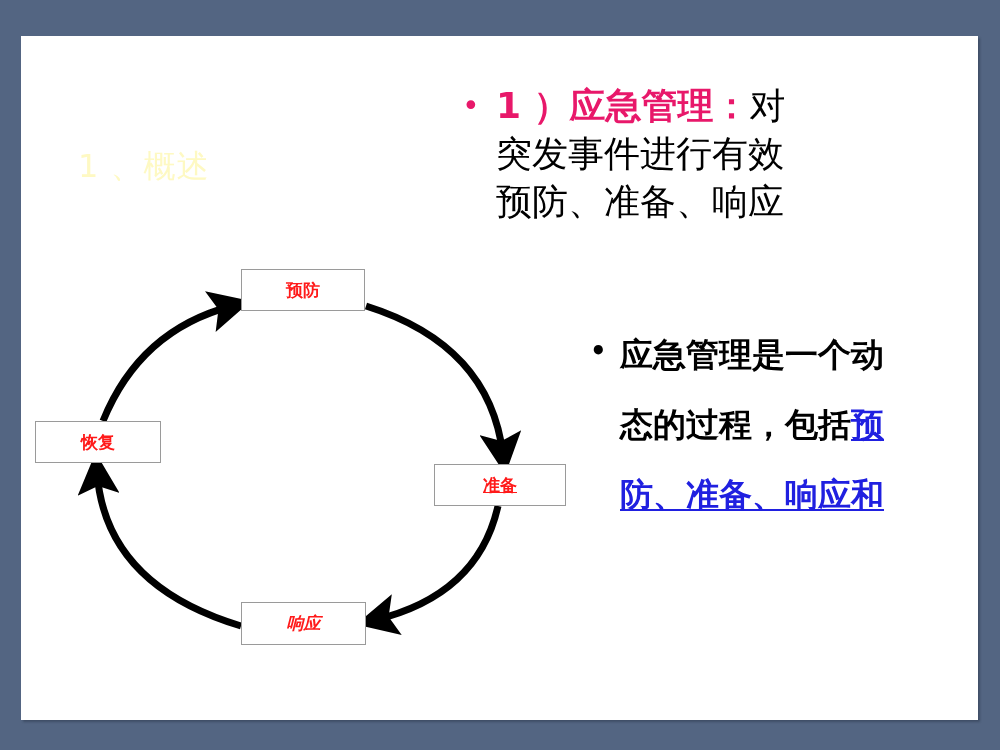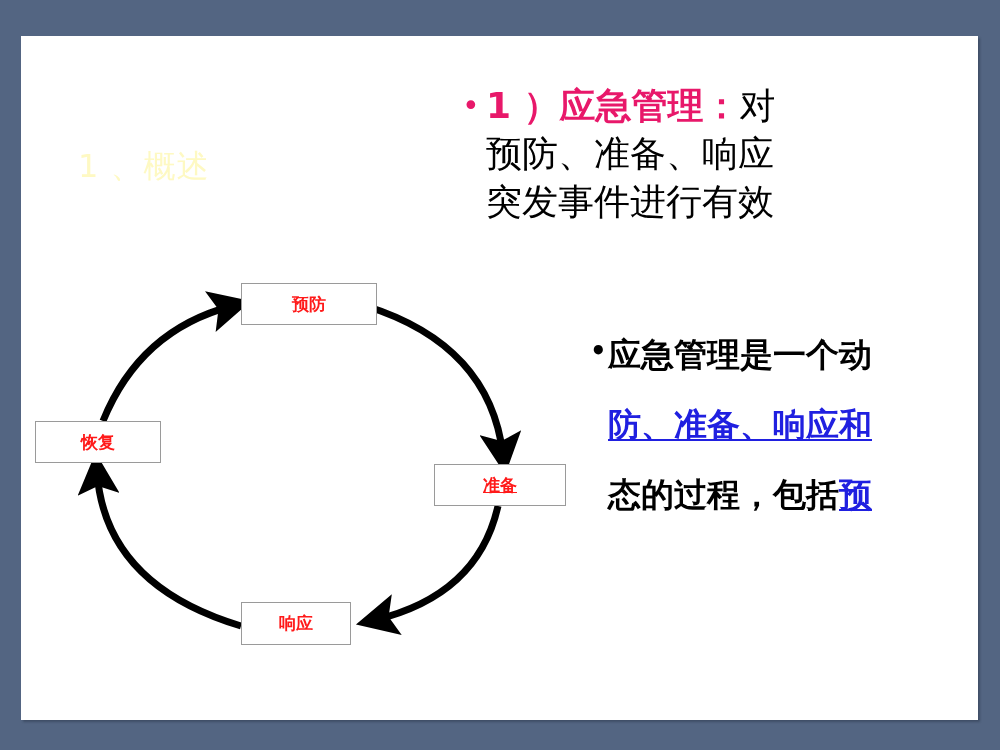--- a/index.html
+++ b/index.html
@@ -33,39 +33,39 @@
     font-size: 36px;
     line-height: 48px;
     color: #000;
   }
   .def .bullet {
     position: absolute;
     left: 0; top: 0;
     color: #e8186a;
     font-size: 30px;
   }
-  .def .lines { margin-left: 24px; }
+  .def .lines { margin-left: 34px; }
   .def .hl { color: #e8186a; font-weight: bold; }
   .def .line { display: block; white-space: nowrap; }
 
   .desc {
     position: absolute;
     left: 590px; top: 320px;
     width: 360px;
     font-size: 33px;
     font-weight: bold;
     line-height: 70px;
     color: #000;
   }
   .desc .bullet {
     position: absolute;
     left: 0; top: -4px;
     font-size: 26px;
   }
-  .desc .lines { margin-left: 18px; }
+  .desc .lines { margin-left: 30px; }
   .desc .line { display: block; white-space: nowrap; }
   .desc .link {
     color: #2020e0;
     text-decoration: underline;
     text-decoration-thickness: 2px;
     text-underline-offset: 3px;
     cursor: pointer;
   }
 
   svg.cycle { position: absolute; left: 0; top: 0; }
@@ -87,50 +87,50 @@
 <div class="slide"></div>
 
 <div class="title">1 、概述</div>
 
 <div class="def">
   <span class="bullet">•</span>
   <div class="lines">
     <span class="line">
       <span class="hl">1 ）应急管理：</span><span>对</span>
     </span>
+    <span class="line">突发事件进行有效</span>
     <span class="line">预防、准备、响应</span>
-    <span class="line">突发事件进行有效</span>
   </div>
 </div>
 
 <div class="desc">
   <span class="bullet">•</span>
   <div class="lines">
     <span class="line">应急管理是一个动</span>
     <span class="line">
-      <span class="link">防、准备、响应和</span>
+      <span>态的过程，包括</span><span class="link">预</span>
     </span>
     <span class="line">
-      <span>态的过程，包括</span><span class="link">预</span>
+      <span class="link">防、准备、响应和</span>
     </span>
   </div>
 </div>
 
 <svg class="cycle" width="1000" height="750">
   <defs>
     <marker id="ah" markerWidth="6" markerHeight="6" refX="3.2" refY="3" orient="auto" markerUnits="strokeWidth">
       <path d="M0,0 L6,3 L0,6 L1.2,3 Z" fill="#000"></path>
     </marker>
   </defs>
 
   <path d="M103,421 Q140,330 232,306" fill="none" stroke="#000" stroke-width="7" marker-end="url(#ah)"></path>
 
   <path d="M366,306 Q490,345 503,455" fill="none" stroke="#000" stroke-width="7" marker-end="url(#ah)"></path>
 
   <path d="M498,506 Q478,595 375,620" fill="none" stroke="#000" stroke-width="7" marker-end="url(#ah)"></path>
 
   <path d="M241,626 Q105,585 97,472" fill="none" stroke="#000" stroke-width="7" marker-end="url(#ah)"></path>
 </svg>
 
-<div class="node" style="left:241px; top:283px; width:136px; height:42px;">预防</div>
+<div class="node" style="left:241px; top:269px; width:124px; height:42px;">预防</div>
 <div class="node" style="left:434px; top:464px; width:132px; height:42px;text-decoration:underline;">准备</div>
-<div class="node" style="left:241px; top:602px; width:110px; height:43px;">响应</div>
+<div class="node" style="left:241px; top:602px; width:125px; height:43px;font-style:italic;">响应</div>
 <div class="node" style="left:35px; top:421px; width:126px; height:42px;">恢复</div>
 
 </body></html>

